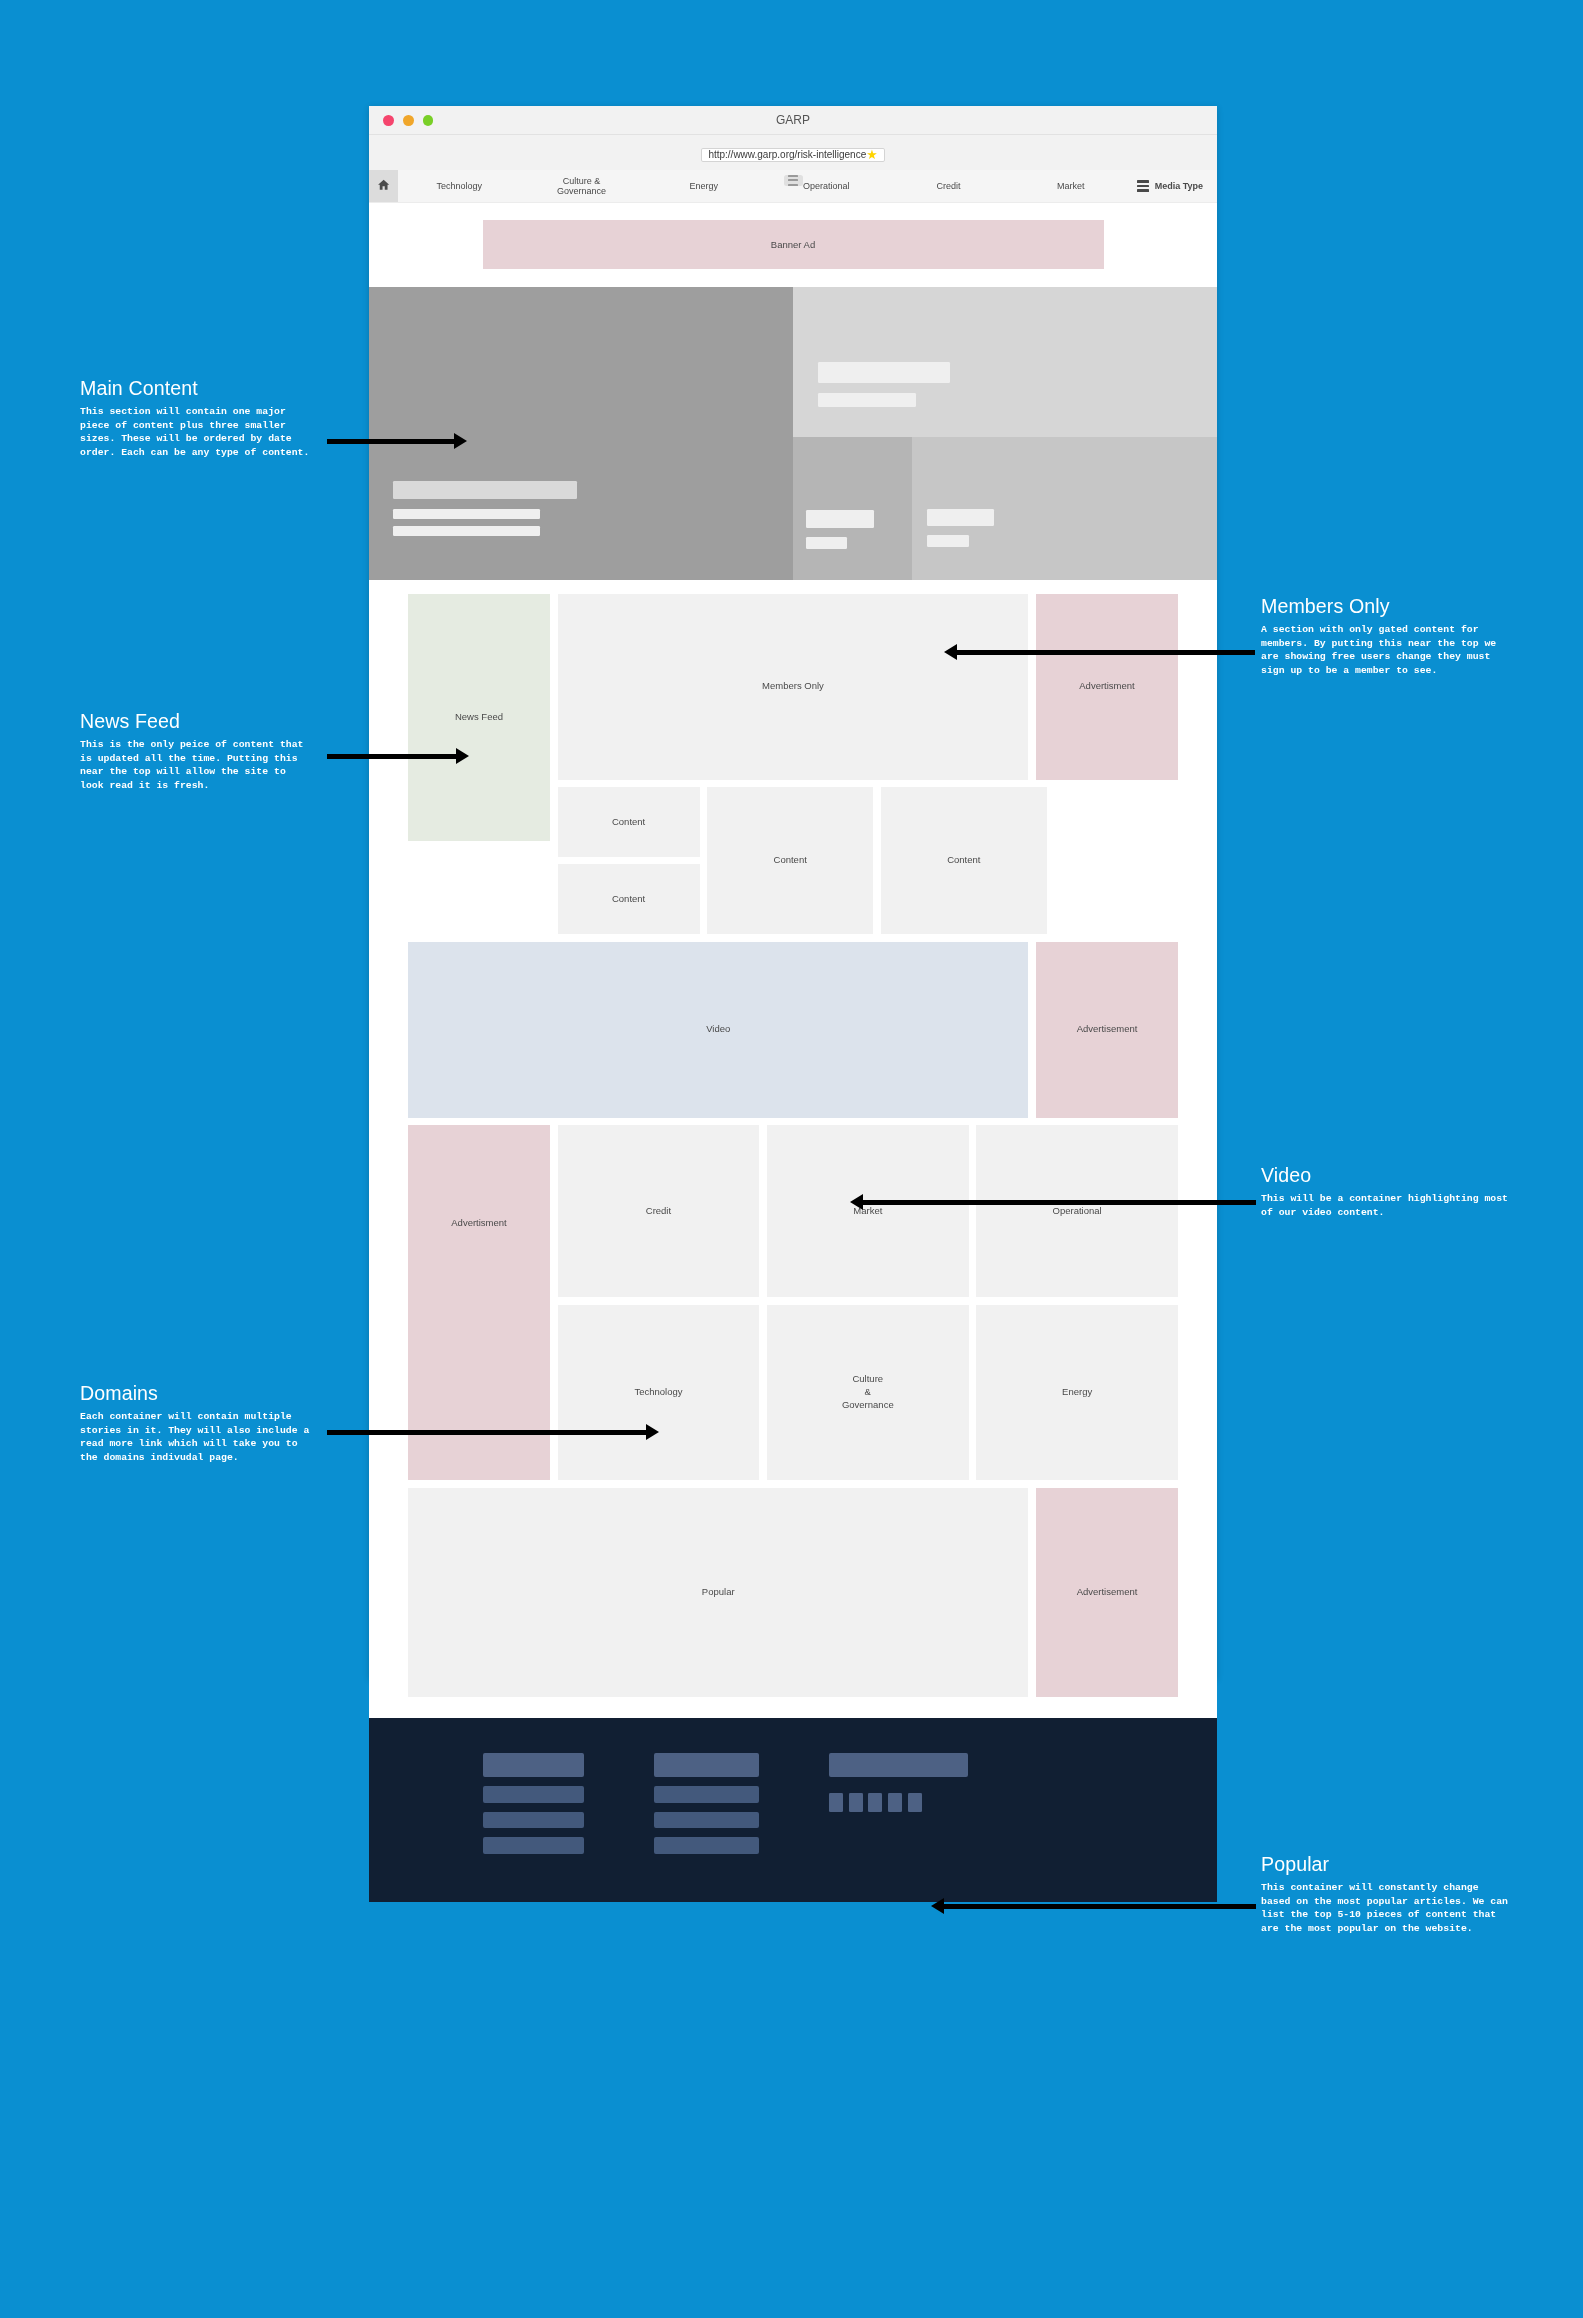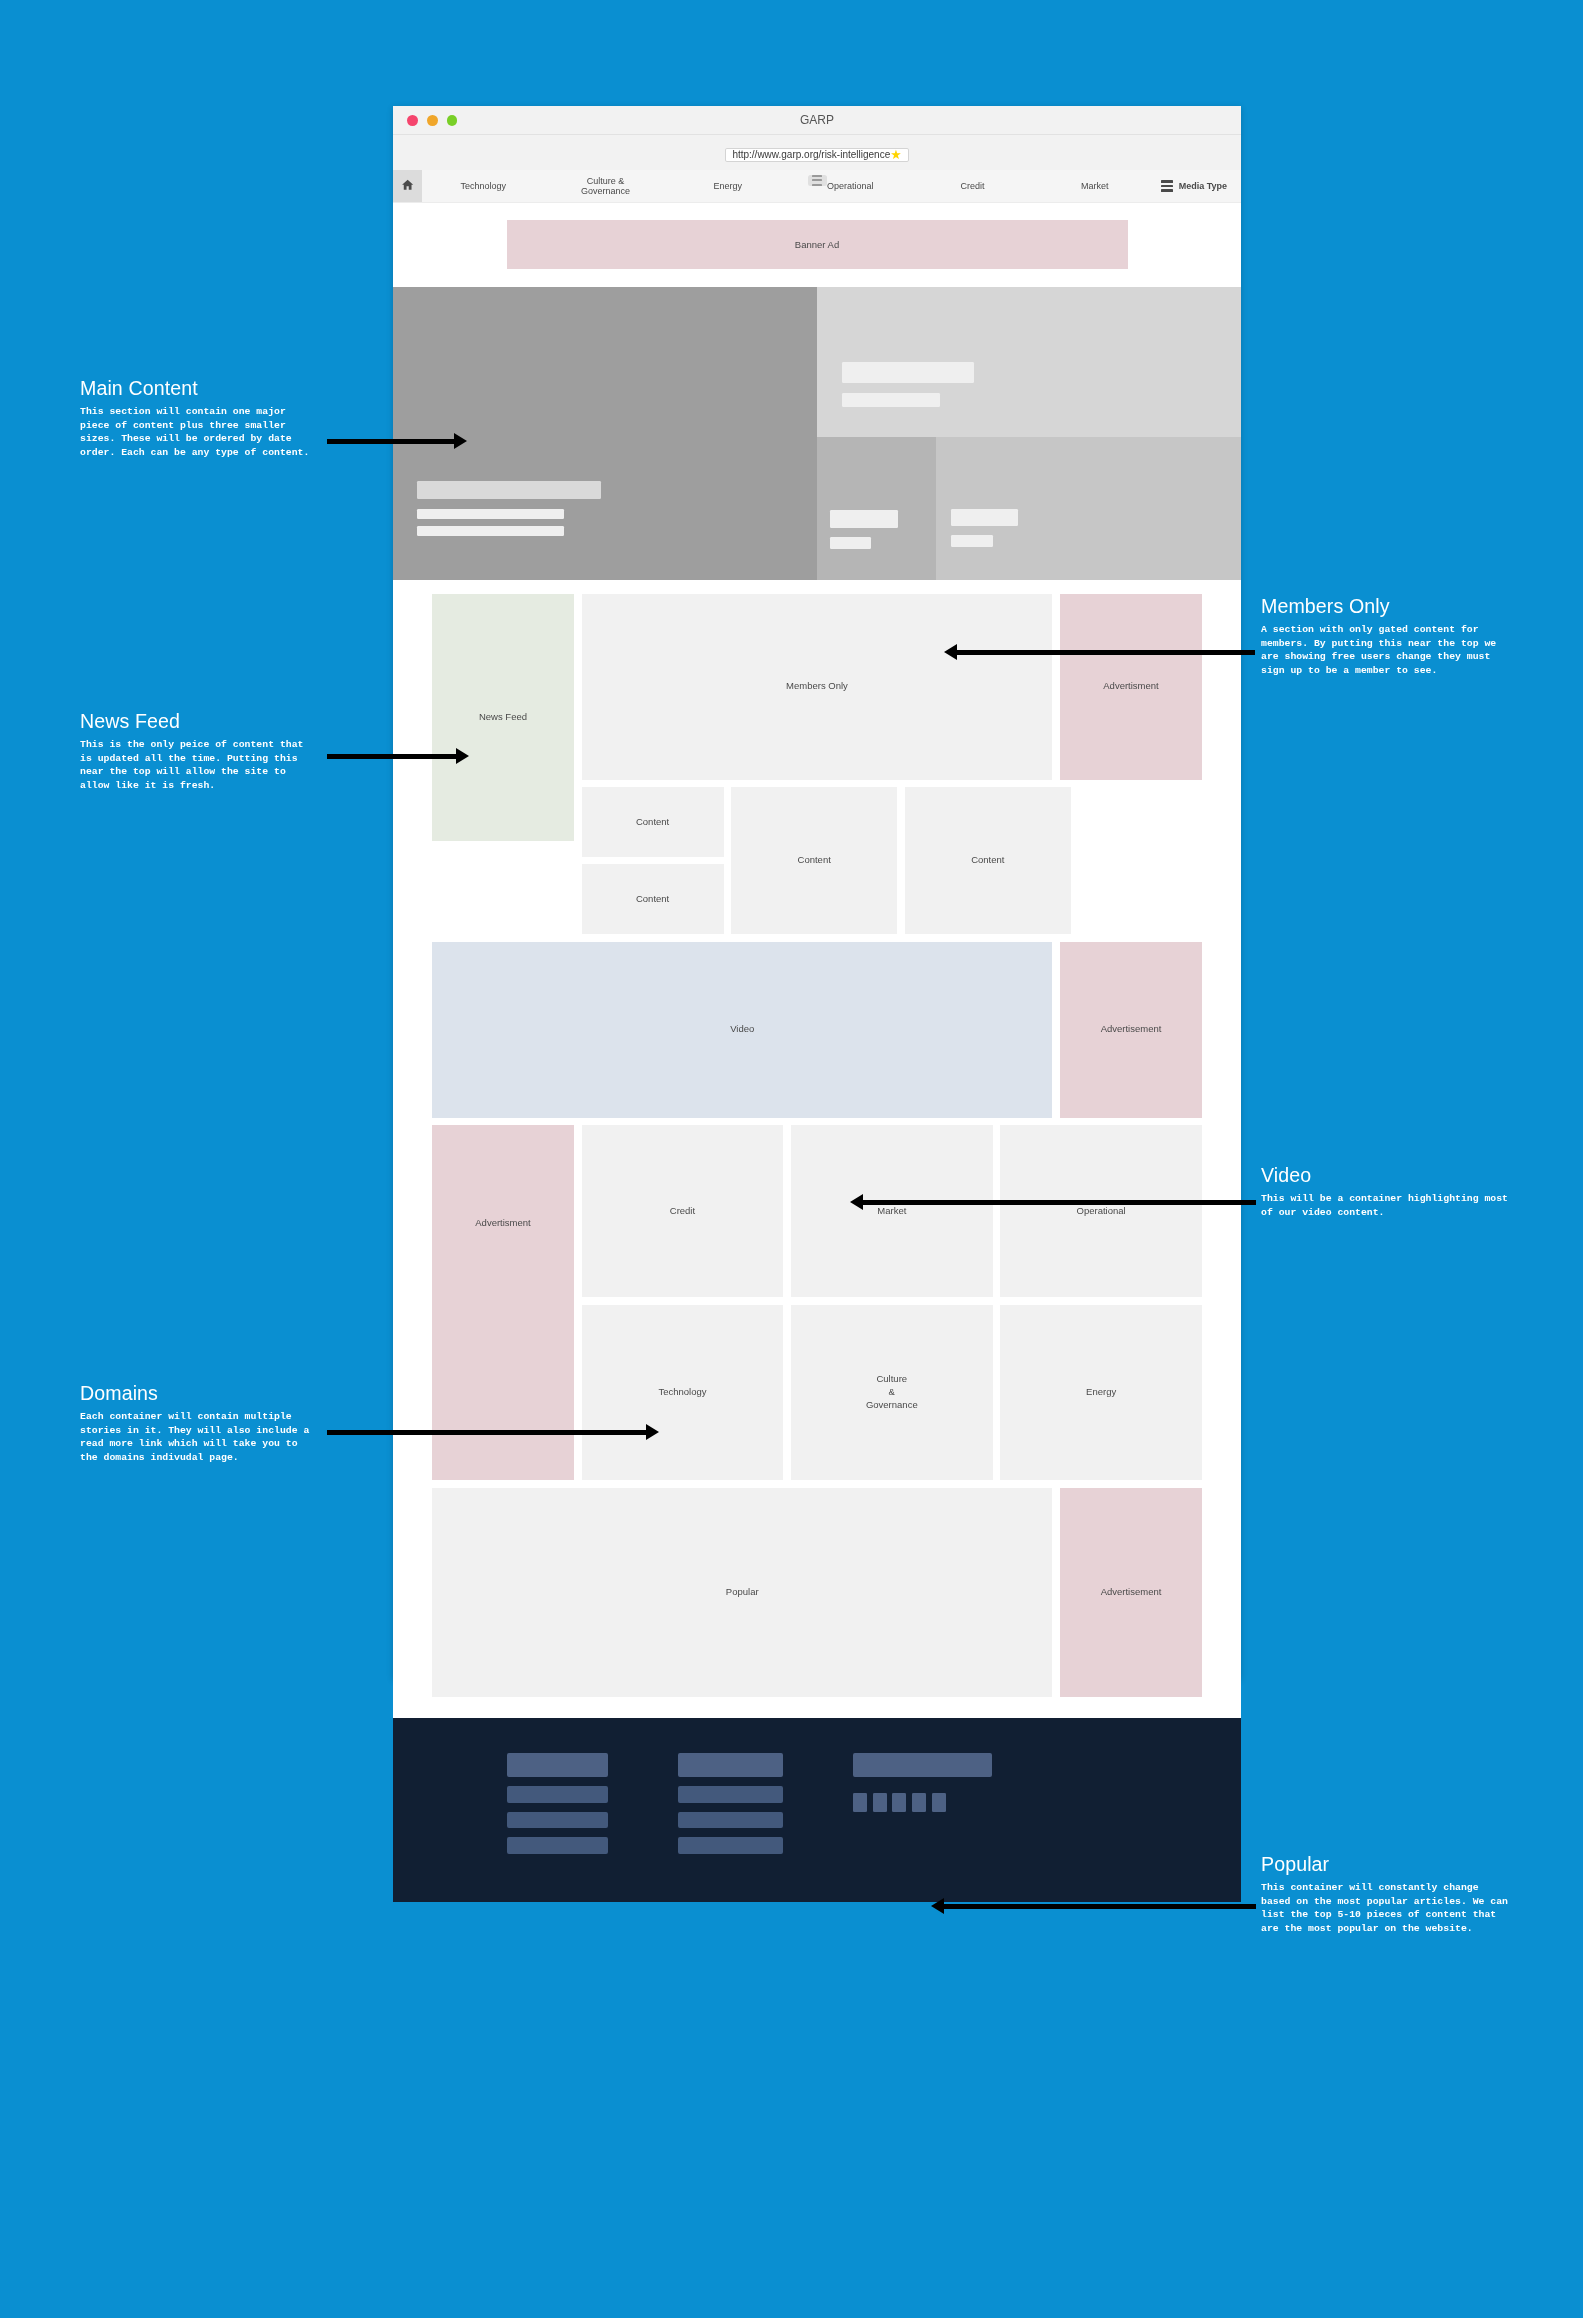--- a/index.html
+++ b/index.html
@@ -9,21 +9,20 @@
     font-family:"Liberation Sans",sans-serif;
     position:relative;overflow:hidden;
   }
   .stage{position:absolute;inset:0;}
 
   
   .browser{
     position:absolute;left:369px;top:106px;width:848px;height:1574px;
     background:#ffffff;
     box-shadow:0 1.3px 6.3px rgba(0,0,0,.18);
-    margin-left:24px;
   }
   .titlebar{
     height:28px;background:#f2f2f2;position:relative;
     border-bottom:0.6px solid #e2e2e2;
   }
   .lights{position:absolute;left:14px;top:9px;display:flex;gap:9px;}
   .light{width:10.8px;height:10.8px;border-radius:50%;}
   .l-red{background:#f5456d;}
   .l-amber{background:#f0a62a;}
   .l-green{background:#79cf27;}
@@ -340,21 +339,21 @@
   </div>
 
   <div class="anno left" style="top:377px;">
     <h3>Main Content</h3>
     <p>This section will contain one major piece of content plus three smaller sizes.  These will be ordered by date order.  Each can be any type of content.</p>
   </div>
   <div class="arrow to-right" style="left:327px;top:439px;width:127px;"></div>
 
   <div class="anno left" style="top:710px;">
     <h3>News Feed</h3>
-    <p>This is the only peice of content that is updated all the time. Putting this near the top will allow the site to allow like it is fresh.</p>
+    <p>This is the only peice of content that is updated all the time. Putting this near the top will allow the site to look read it is fresh.</p>
   </div>
   <div class="arrow to-right" style="left:327px;top:754px;width:129px;"></div>
 
   <div class="anno left" style="top:1382px;">
     <h3>Domains</h3>
     <p>Each container will contain multiple stories in it.  They will also include a read more link which will take you to the domains indivudal page.</p>
   </div>
   <div class="arrow to-right" style="left:327px;top:1430px;width:319px;"></div>
 
   <div class="anno right" style="top:595px;">

